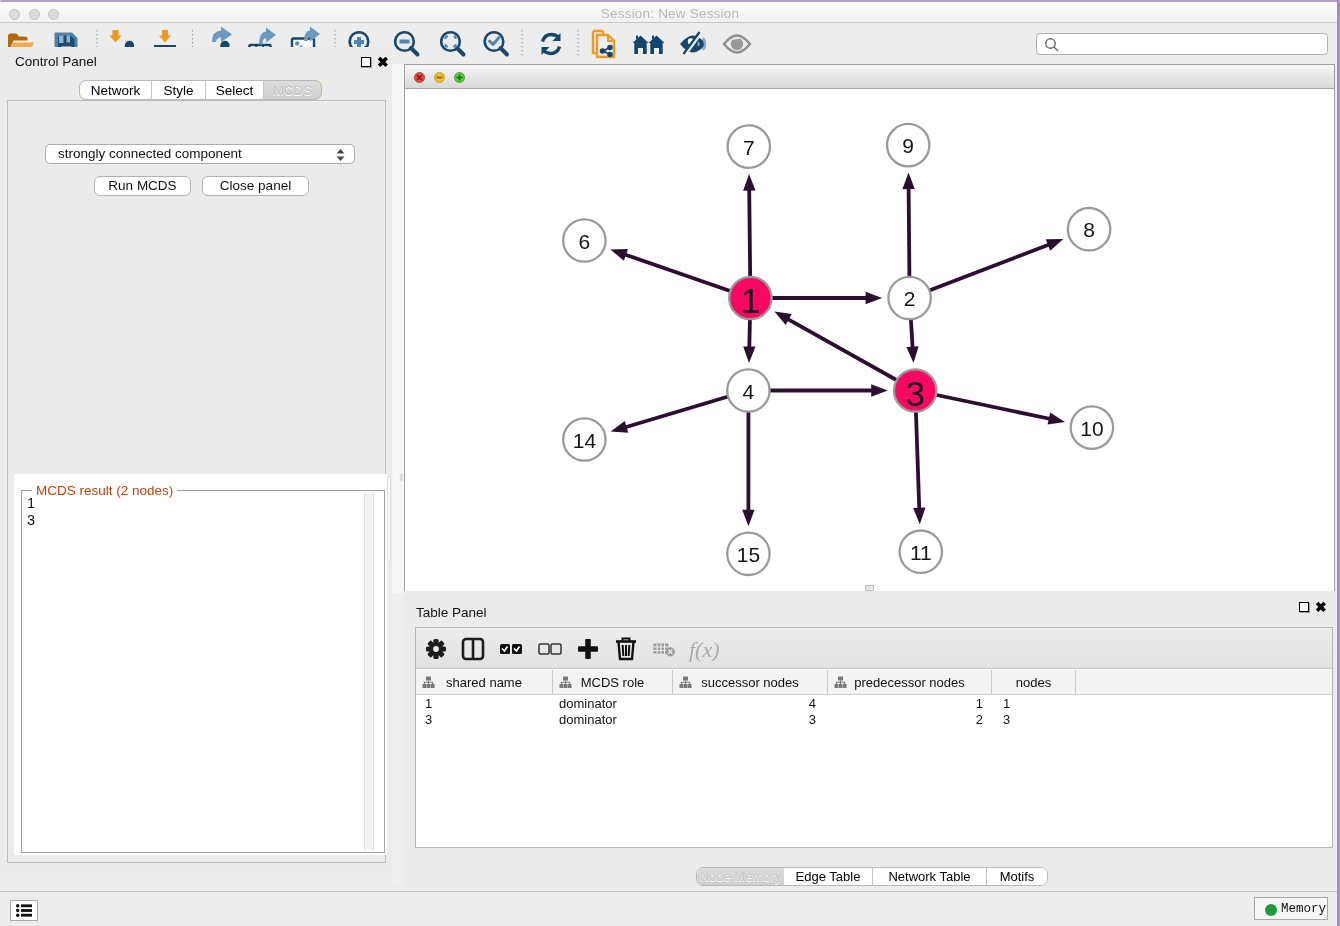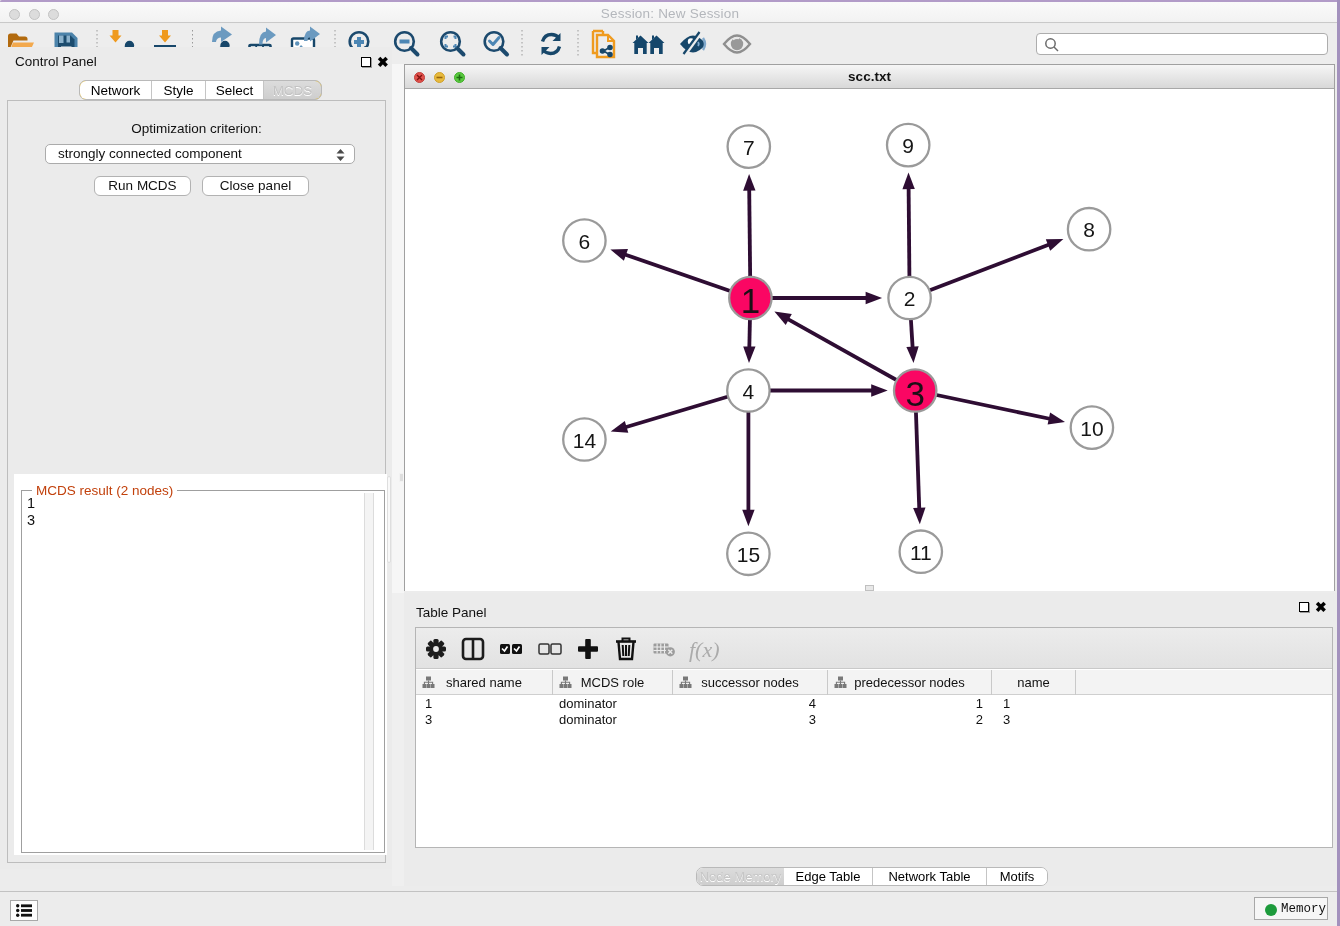--- a/index.html
+++ b/index.html
@@ -235,21 +235,20 @@
   <div id="cpanel-title">Control Panel</div>
   <div class="float-ico" style="left:361px"></div>
   <div class="x-ico" style="left:377px">✖</div>
   <div id="cp-tabs">
     <div class="tab" style="width:72px">Network</div>
     <div class="tab" style="width:54px">Style</div>
     <div class="tab" style="width:58px">Select</div>
     <div class="tab sel" style="width:57px">MCDS</div>
   </div>
   <div id="cp-box">
-    <div id="opt-label">Optimization criterion:</div>
     <div id="dropdown">strongly connected component
       <svg width="11" height="14" viewBox="0 0 11 14" style="position:absolute;right:8px;top:2.5px">
         <path d="M1.5 5.5 L5.5 1 L9.5 5.5 Z M1.5 8.5 L5.5 13 L9.5 8.5 Z" fill="#4a4a4a"></path>
       </svg>
     </div>
     <div class="btn" style="left:86px; width:97px">Run MCDS</div>
     <div class="btn" style="left:194px; width:107px">Close panel</div>
     <div id="result-panel">
       <div id="result-fs">
         <div id="result-fs-label">MCDS result (2 nodes)</div>
@@ -274,21 +273,20 @@
     <div class="tl" style="left:29px; background:#e8ba3c; border:1px solid #cfa029">
         <svg width="9" height="9" viewBox="0 0 9 9" style="position:absolute;left:0;top:0">
           <path d="M1.5,4.5 L7.5,4.5" stroke="#96660d" stroke-width="1.6"></path>
         </svg>
       </div>
     <div class="tl" style="left:49px; background:#59c93f; border:1px solid #3fae27">
         <svg width="9" height="9" viewBox="0 0 9 9" style="position:absolute;left:0;top:0">
           <path d="M4.5,1.5 L4.5,7.5 M1.5,4.5 L7.5,4.5" stroke="#1d6e10" stroke-width="1.6"></path>
         </svg>
       </div>
-    <div id="frame-title">scc.txt</div>
   </div>
   <div id="frame-canvas">
     <svg width="929" height="501" viewBox="0 0 929 501" id="graph-svg">
 <g stroke="#2e0d33" stroke-width="3.8">
 <line x1="345.4" y1="208.0" x2="344.2" y2="98.6"></line>
 <line x1="345.4" y1="208.0" x2="219.1" y2="164.2"></line>
 <line x1="345.4" y1="208.0" x2="462.6" y2="208.0"></line>
 <line x1="345.4" y1="208.0" x2="344.3" y2="258.5"></line>
 <line x1="504.6" y1="208.0" x2="503.6" y2="97.1"></line>
 <line x1="504.6" y1="208.0" x2="644.9" y2="154.2"></line>
@@ -457,21 +455,21 @@
             <g fill="#787878">
               <rect x="4" y="0.5" width="5" height="4"></rect>
               <rect x="0.5" y="8" width="3.8" height="4"></rect>
               <rect x="4.6" y="8" width="3.8" height="4"></rect>
               <rect x="8.7" y="8" width="3.8" height="4"></rect>
             </g>
             <g stroke="#787878" stroke-width="1.1" fill="none">
               <path d="M6.5,4.5 L6.5,6.3 M2.4,8 L2.4,6.3 L10.6,6.3 L10.6,8 M6.5,6.3 L6.5,8"></path>
             </g>
           </svg>predecessor nodes</div>
-      <div class="th" style="left:576px; width:84px">name</div>
+      <div class="th" style="left:576px; width:84px">nodes</div>
     </div>
     <div class="trow" style="top:68px">
       <div class="td" style="left:9px">1</div>
       <div class="td" style="left:143px">dominator</div>
       <div class="td" style="left:257px; width:143px; text-align:right">4</div>
       <div class="td" style="left:412px; width:155px; text-align:right">1</div>
       <div class="td" style="left:587px">1</div>
     </div>
     <div class="trow" style="top:84px">
       <div class="td" style="left:9px">3</div>

